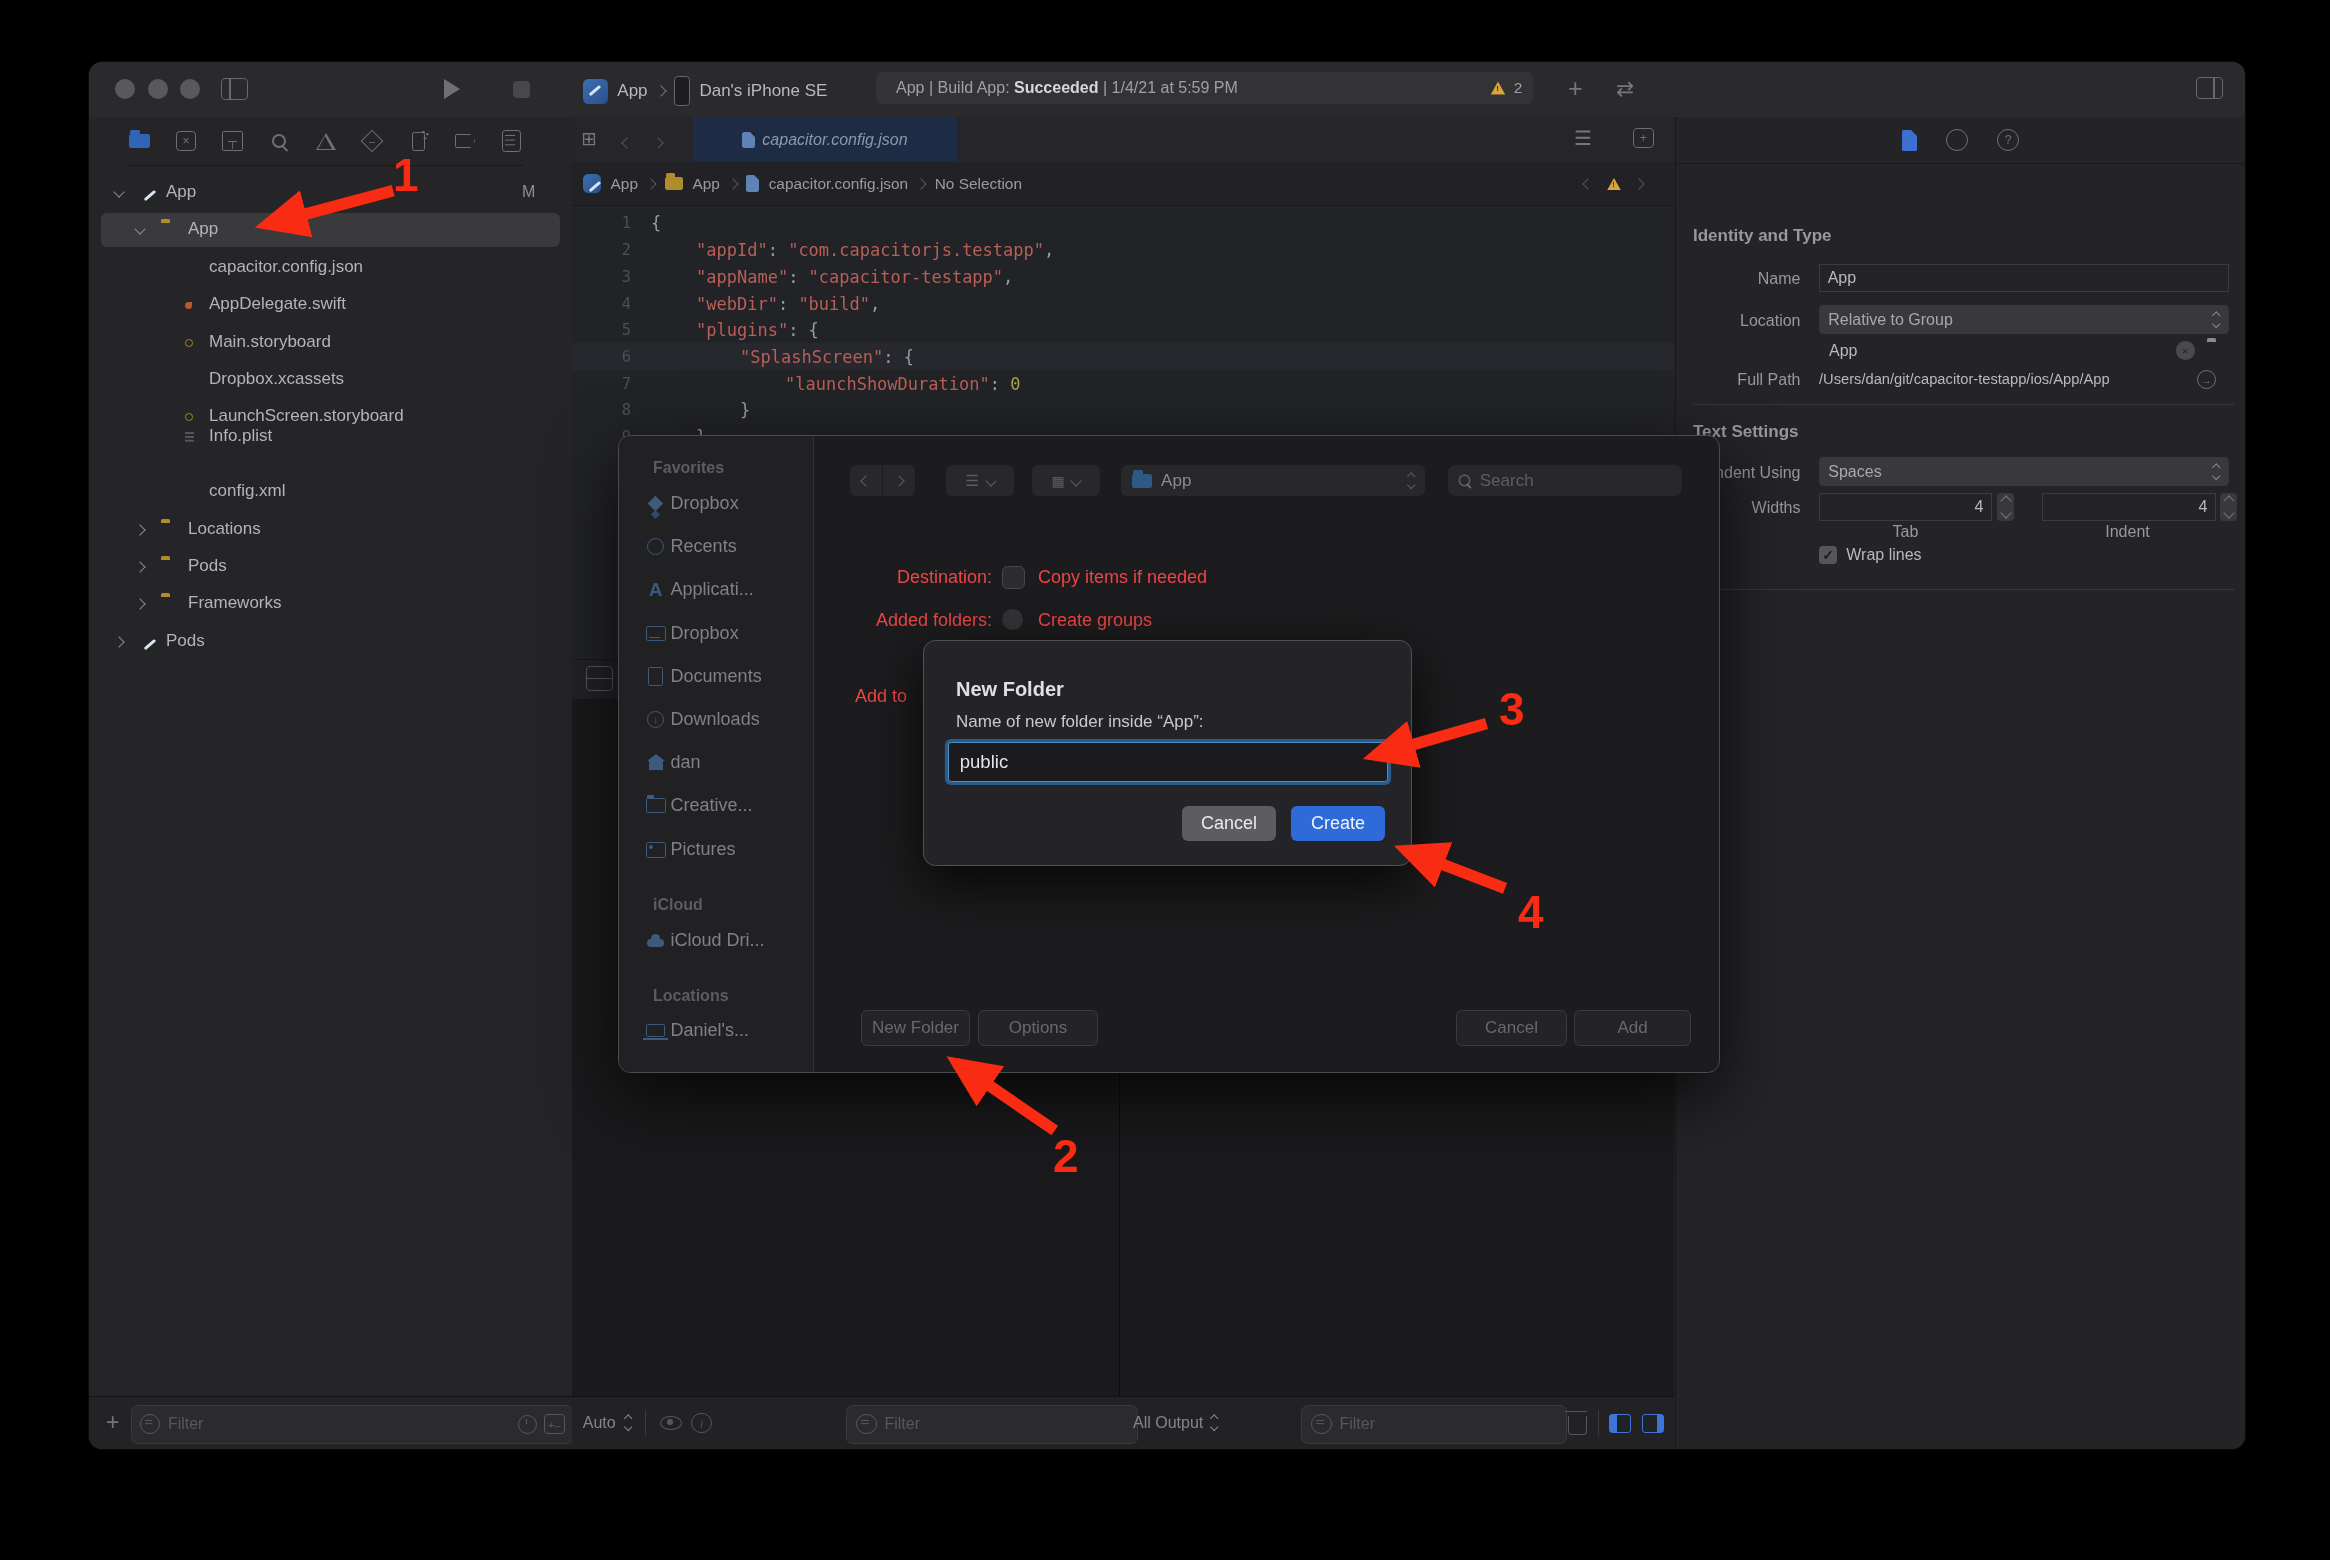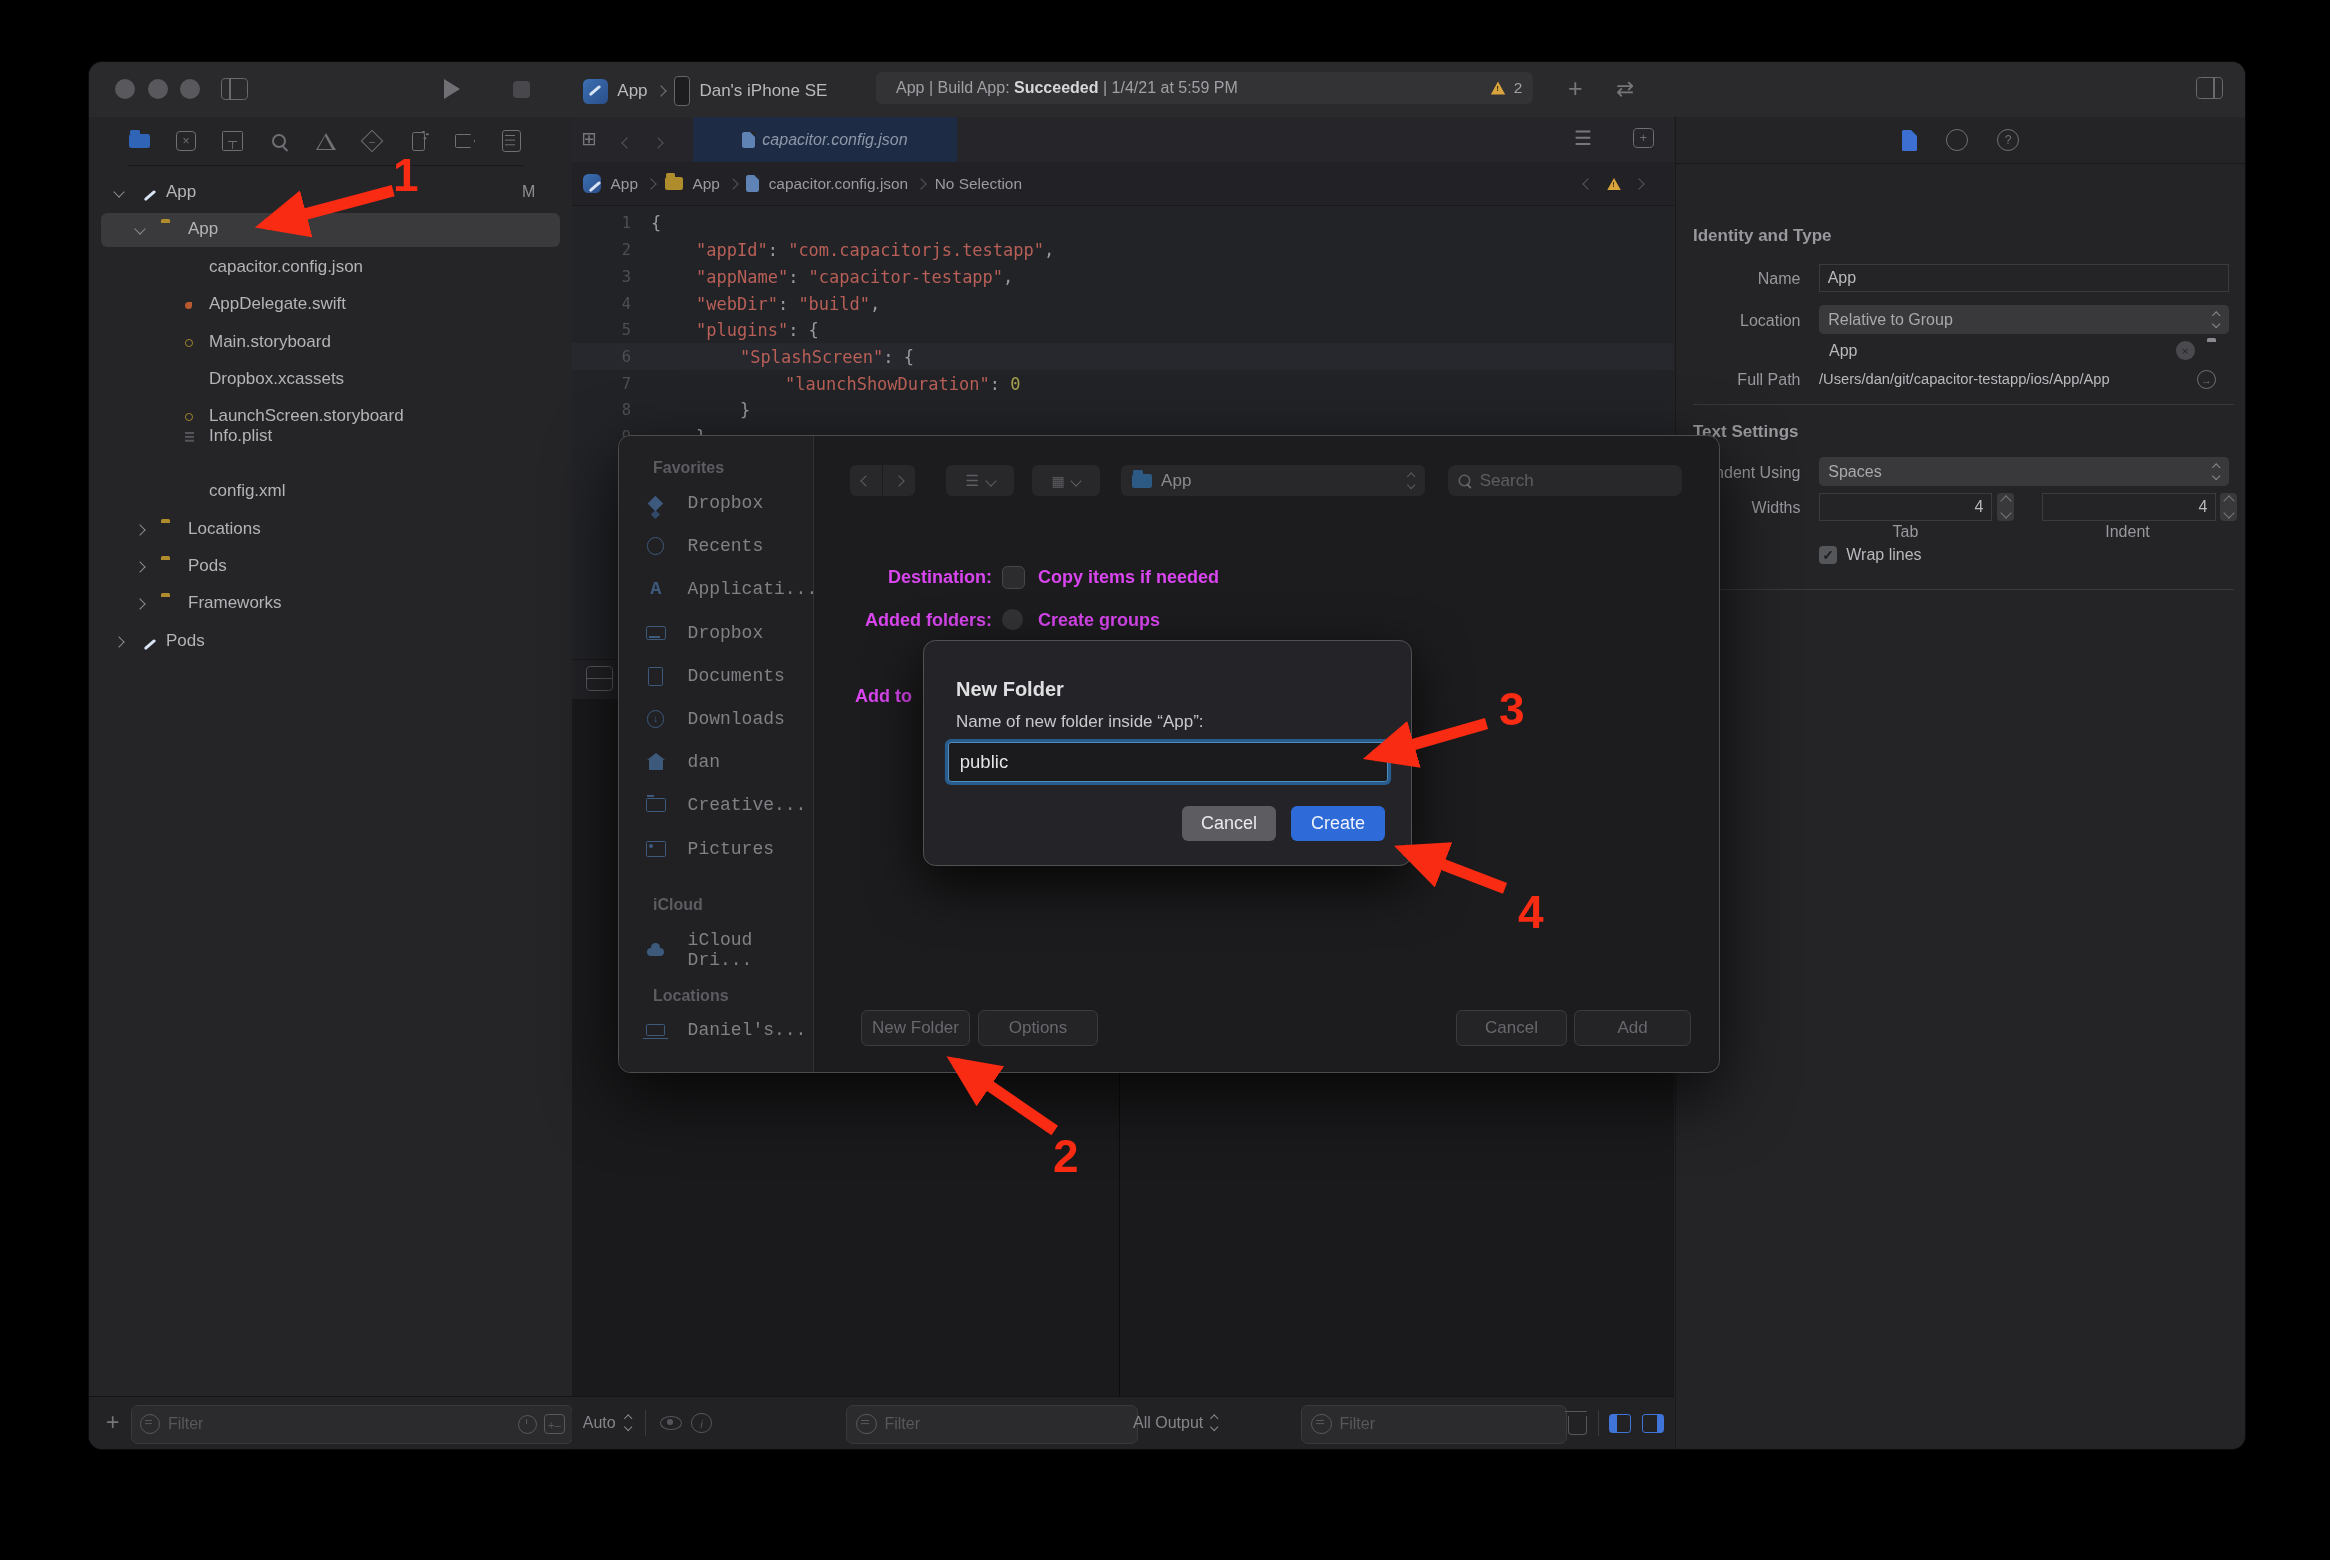--- a/index.html
+++ b/index.html
@@ -100,42 +100,42 @@
   .updown .chv{width:5.4px;height:5.4px;border-color:#8a8a8e;}
   .hdr{color:#98989d;font-weight:bold;font-size:17px;position:absolute;}
   .sep{position:absolute;height:0.8px;background:#38383b;}
   .stepper{position:absolute;width:17px;height:28px;background:#39393c;border-radius:3.9px;display:flex;flex-direction:column;align-items:center;justify-content:center;gap:3.1px;}
   .xcirc{width:18.5px;height:18.5px;border-radius:50%;background:#4a4a4e;color:#232325;font-size:11.6px;display:flex;align-items:center;justify-content:center;}
   .chk{width:18px;height:18px;background:#55565a;border-radius:3.9px;color:#1c1c1e;font-size:14px;display:flex;align-items:center;justify-content:center;font-weight:bold;}
   
   #sheet{position:absolute;left:529px;top:373px;width:1100px;height:636px;background:#1c1c1e;border:0.8px solid #4c4c4e;border-radius:12.3px;box-shadow:0 23px 69px rgba(0,0,0,.75);z-index:40;}
   #sheet-side{position:absolute;left:0;top:0;width:194px;height:100%;background:#212124;border-right:0.8px solid #323234;border-radius:12.3px 0 0 12.3px;overflow:hidden;}
   .sh-hdr{position:absolute;left:34px;color:#5c5c61;font-weight:bold;font-size:16px;}
-  .sh-item{position:absolute;left:26px;display:flex;align-items:center;gap:21px;color:#808085;font-size:18px;font-family:Liberation Mono, monospace;}
+  .sh-item{position:absolute;left:26px;display:flex;align-items:center;gap:4px;color:#808085;font-size:18px;}
   .sicon{width:21.6px;height:18.5px;display:flex;align-items:center;justify-content:center;color:#3d5a7c;font-size:15.4px;flex:0 0 auto;}
   .s-dbx{width:10.8px;height:10.8px;background:#3d5a7c;transform:rotate(45deg);box-shadow:7.7px 7.7px 0 -2.3px #32496a;}
   .s-clock{width:15.4px;height:15.4px;border:1.5px solid #3d5a7c;border-radius:50%;}
   .s-desk{width:18.5px;height:12.3px;border:1.5px solid #3d5a7c;border-radius:2.3px;position:relative;}
   .s-desk::before{content:"";position:absolute;left:2.3px;bottom:1.5px;width:10.8px;height:1.5px;background:#3d5a7c;}
   .s-doc{width:13px;height:17px;border:1.5px solid #3d5a7c;border-radius:1.5px;}
   .s-dl{width:15.4px;height:15.4px;border:1.5px solid #3d5a7c;border-radius:50%;color:#3d5a7c;font-size:10.8px;display:flex;align-items:center;justify-content:center;}
   .s-home{width:14px;height:9.3px;background:#3d5a7c;position:relative;margin-top:6.2px;}
   .s-home::before{content:"";position:absolute;left:-2.3px;top:-7px;border-left:9.3px solid transparent;border-right:9.3px solid transparent;border-bottom:7px solid #3d5a7c;}
   .s-fold{width:18.5px;height:12.3px;border:1.5px solid #3d5a7c;border-radius:1.5px;position:relative;}
   .s-fold::before{content:"";position:absolute;left:0;top:-3.9px;width:7.7px;height:2.3px;background:#3d5a7c;}
   .s-pic{width:18.5px;height:14px;border:1.5px solid #3d5a7c;border-radius:1.5px;position:relative;}
   .s-pic::before{content:"";position:absolute;left:2.3px;top:2.3px;width:3.9px;height:3.9px;border-radius:50%;background:#3d5a7c;}
   .s-cloud{width:17px;height:7.7px;background:#3d5a7c;border-radius:6.2px;position:relative;margin-top:4.6px;}
   .s-cloud::before{content:"";position:absolute;left:3.9px;top:-5.4px;width:9.3px;height:9.3px;border-radius:50%;background:#3d5a7c;}
   .s-laptop{width:17px;height:10.8px;border:1.5px solid #3d5a7c;border-radius:1.5px;position:relative;}
   .s-laptop::before{content:"";position:absolute;left:-3.9px;bottom:-3.9px;width:25px;height:1.5px;background:#3d5a7c;}
   .s-appsA{color:#3d5a7c;font-size:18.5px;font-weight:bold;}
   .shbtn{position:absolute;background:#242427;border:0.8px solid #3b3b3e;border-radius:6.2px;color:#68686d;font-size:17px;display:flex;align-items:center;justify-content:center;}
   .shctl{position:absolute;background:#28282b;border-radius:6.2px;color:#5e5e62;display:flex;align-items:center;justify-content:center;}
-  .sh-label{position:absolute;color:#d946ef;font-size:18px;font-weight:bold;}
+  .sh-label{position:absolute;color:#ef4444;font-size:18px;}
   .cbox{position:absolute;width:21px;height:21px;background:#2c2c2f;border:0.8px solid #47474a;border-radius:5.4px;}
   .rad{position:absolute;width:21px;height:21px;background:#333336;border-radius:50%;}
   
   #modal{position:absolute;left:834px;top:578px;width:487px;height:224px;background:#242428;border:0.8px solid #515154;border-radius:12.3px;box-shadow:0 18.5px 54px rgba(0,0,0,.8);z-index:60;}
   #modal-title{position:absolute;left:32px;top:37px;color:#e0e0e2;font-weight:bold;font-size:20px;}
   #modal-prompt{position:absolute;left:32px;top:71px;color:#c9c9cc;font-size:17px;}
   #modal-field{position:absolute;left:24px;top:101px;width:440px;height:40px;box-sizing:border-box;background:#1b1b1d;border:1.5px solid #4d8ec0;box-shadow:0 0 0 3.1px rgba(41,102,158,.85);border-radius:3.1px;display:flex;align-items:center;color:#e4e4e6;font-size:18.5px;padding-left:10.8px;}
   .mbtn{position:absolute;top:165px;width:94px;height:35px;border-radius:6.2px;display:flex;align-items:center;justify-content:center;font-size:18px;}
   
   .annum{position:absolute;color:#f92b12;font-weight:bold;font-size:46px;z-index:100;font-family:"Liberation Sans",sans-serif;}

